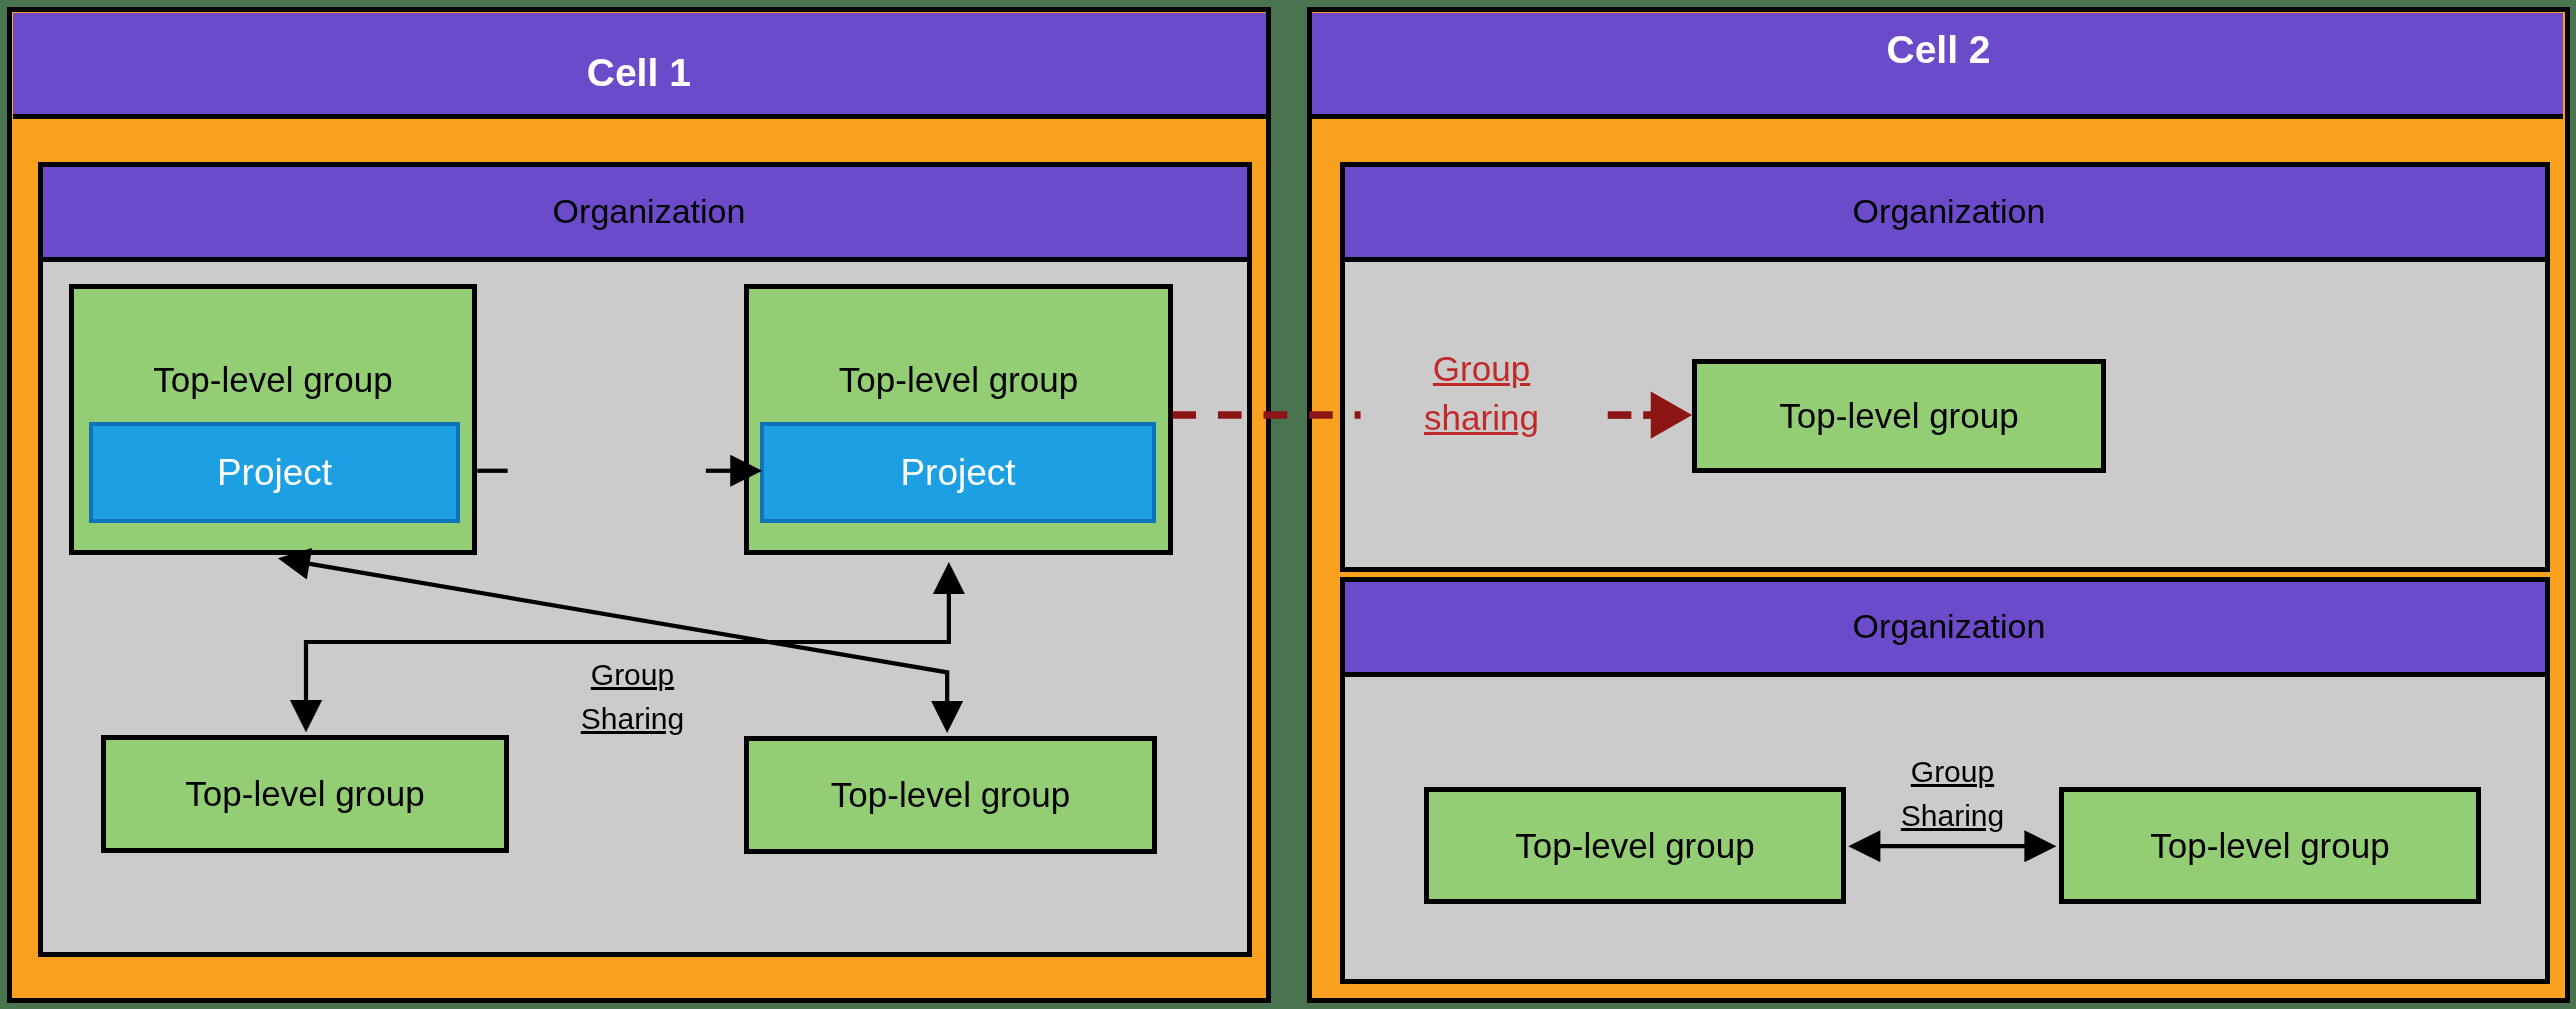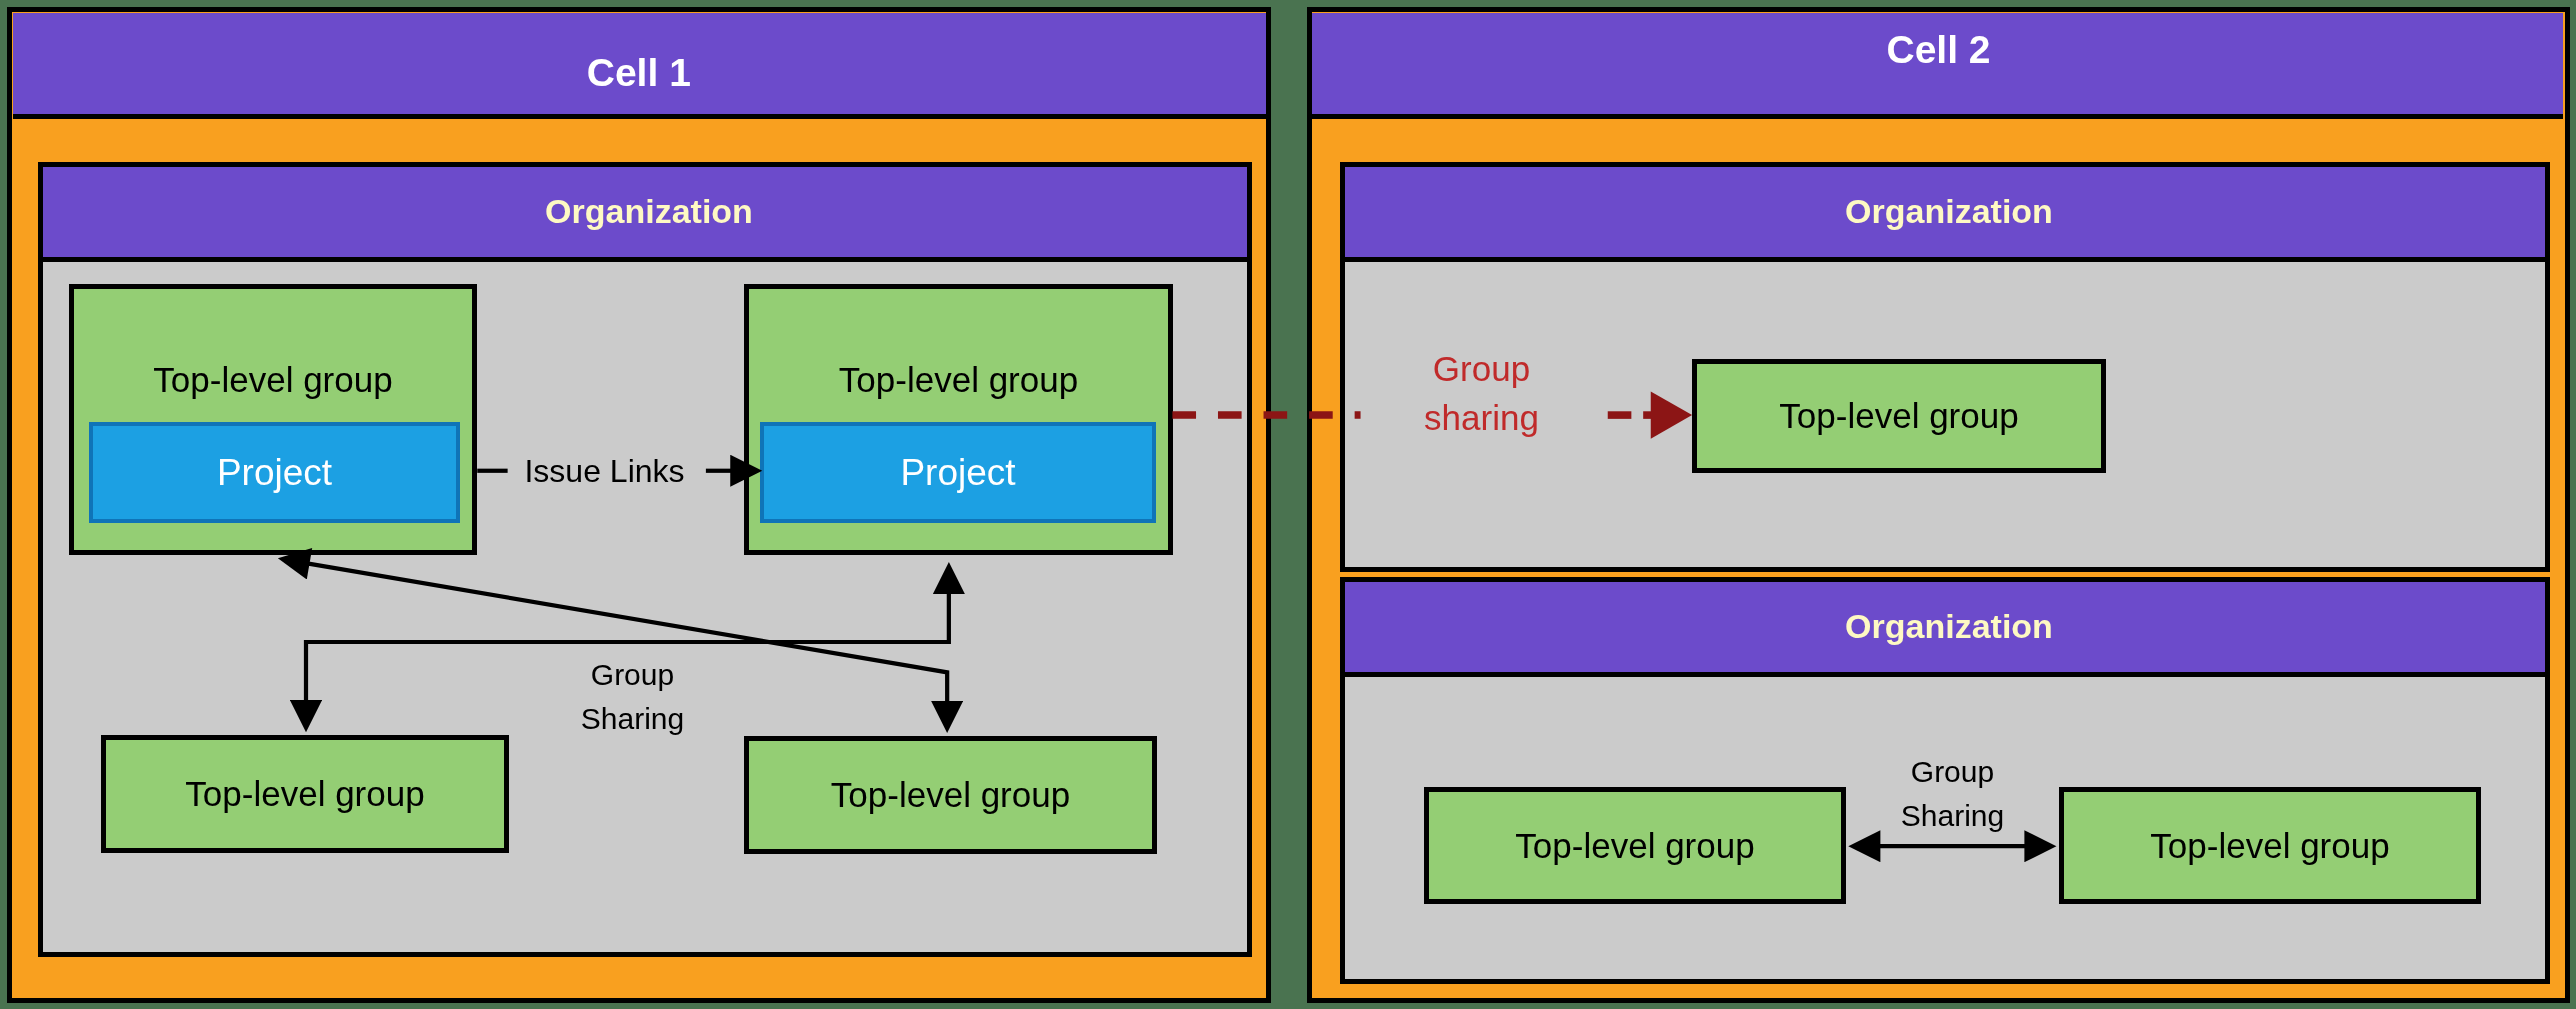--- a/index.html
+++ b/index.html
@@ -6,23 +6,23 @@
   .page{position:relative;width:2576px;height:1009px;background:#4A7350;overflow:hidden;
         font-family:"Liberation Sans",sans-serif;}
   .box{position:absolute;box-sizing:border-box;border:5.9px solid #000;}
   .cell{background:#F9A01F;}
   .hdr{position:absolute;box-sizing:border-box;background:#6C4BCB;border-bottom:5px solid #000;}
   .org{position:absolute;box-sizing:border-box;border:5px solid #000;background:#CBCBCB;}
   .group{position:absolute;box-sizing:border-box;border:5px solid #000;background:#94CE74;}
   .project{position:absolute;box-sizing:border-box;border:4.2px solid #0F74B8;background:#1CA0E3;}
   .lbl{position:absolute;box-sizing:border-box;display:flex;align-items:center;justify-content:center;
        text-align:center;color:#000;z-index:6;white-space:nowrap;}
-  .lbl.stack{display:block;}
+  .lbl.stack{display:block;text-decoration:underline;}
   .title{color:#fff;font-weight:700;font-size:39px;}
-  .orgtitle{color:#fef9c3;font-weight:700;font-size:34px;padding-left:8px;}
+  .orgtitle{color:#000000;font-weight:400;font-size:34px;padding-left:8px;}
   .grouplbl{font-size:35px;}
   .projectlbl{color:#fff;font-size:37px;}
   .edgelbl{font-size:32px;}
   .sharelbl{font-size:30px;line-height:44px;}
   .brokenlbl{color:#C02A2A;font-size:35px;line-height:49px;}
   .overlay{position:absolute;left:0;top:0;z-index:5;pointer-events:none;}
   .lbl span{display:block;}
 </style>
 </head>
 <body>
@@ -46,21 +46,20 @@
   <div class="lbl grouplbl" style="left:744px;top:312px;width:429px;height:135px;">Top-level group</div>
   <div class="project" style="left:760px;top:422px;width:396px;height:101px;"></div>
   <div class="lbl projectlbl" style="left:760px;top:422px;width:396px;height:101px;">Project</div>
 
   <div class="group" style="left:101px;top:735px;width:408px;height:118px;"></div>
   <div class="lbl grouplbl" style="left:101px;top:735px;width:408px;height:118px;">Top-level group</div>
 
   <div class="group" style="left:744px;top:736px;width:413px;height:118px;"></div>
   <div class="lbl grouplbl" style="left:744px;top:736px;width:413px;height:118px;">Top-level group</div>
 
-  <div class="lbl edgelbl" style="left:495px;top:427px;width:219px;height:88px;">Issue Links</div>
 
   <div class="lbl stack sharelbl" style="left:523px;top:653px;width:219px;height:88px;">
     <span>Group</span>
     <span>Sharing</span>
   </div>
 
   <div class="box cell" style="left:1307px;top:6.8px;width:1263px;height:996px;"></div>
   <div class="hdr" style="left:1312px;top:12.7px;width:1251px;height:106px;"></div>
   <div class="lbl title" style="left:1307px;top:12.7px;width:1263px;height:74px;">Cell 2</div>
 

